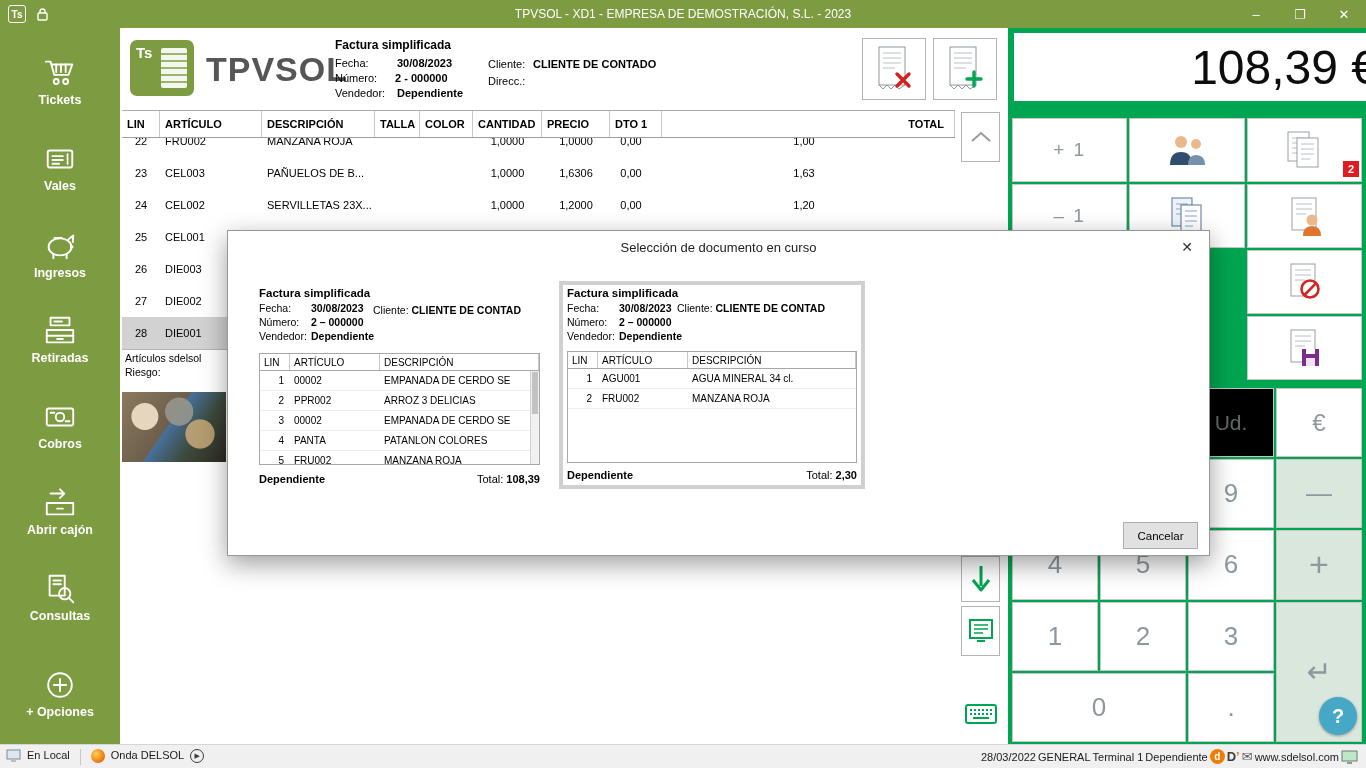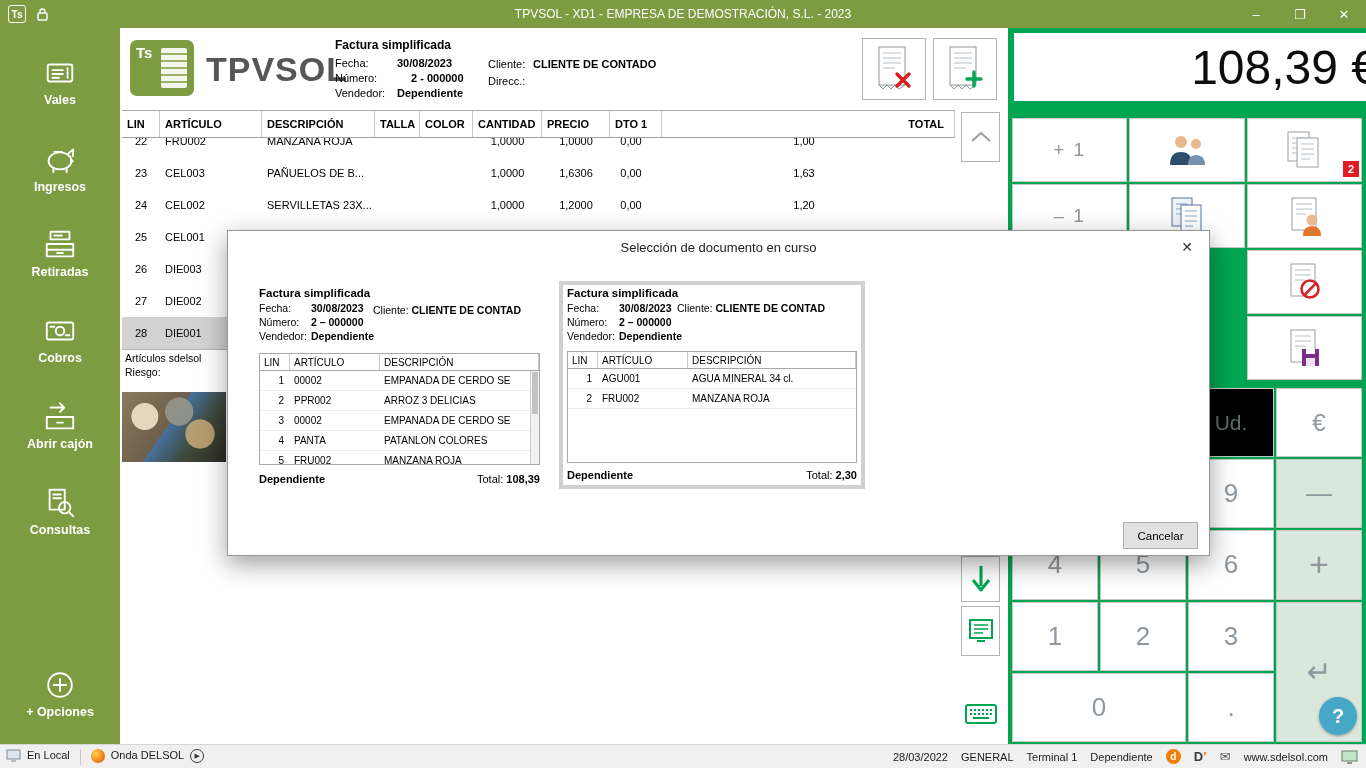--- a/index.html
+++ b/index.html
@@ -24,21 +24,21 @@
   
   #logo-badge { position:absolute; left:130px; top:40px; width:64px; height:56px; background:#7d9b41; border-radius:7px; }
   #logo-ts { position:absolute; left:6px; top:4px; color:#fff; font-weight:bold; font-size:15px; }
   #logo-receipt { position:absolute; right:7px; top:8px; width:26px; height:40px; background:#f4f7ef; border-radius:2px;
     background-image:repeating-linear-gradient(#f4f7ef 0 5px, #9cb468 5px 7px); }
   #brand { position:absolute; left:206px; top:50px; font-size:34px; font-weight:bold; color:#565656; letter-spacing:1px; }
   .hlabel { font-size:11px; color:#000; }
   .hvalue { font-size:11px; font-weight:bold; color:#000; }
   #doc-type { position:absolute; left:335px; top:38px; font-size:12px; font-weight:bold; }
   #fecha-l  { position:absolute; left:335px; top:57px; } #fecha-v  { position:absolute; left:397px; top:57px; }
-  #numero-l { position:absolute; left:335px; top:72px; } #numero-v { position:absolute; left:411px; top:72px; }
+  #numero-l { position:absolute; left:335px; top:72px; } #numero-v { position:absolute; left:395px; top:72px; }
   #vend-l   { position:absolute; left:335px; top:87px; } #vend-v   { position:absolute; left:397px; top:87px; }
   #cliente-l{ position:absolute; left:488px; top:58px; } #cliente-v{ position:absolute; left:533px; top:58px; }
   #direcc-l { position:absolute; left:488px; top:75px; }
   .hdr-btn { position:absolute; top:38px; width:64px; height:62px; background:#fff; border:1px solid #b3b3b3; display:flex; align-items:center; justify-content:center; }
   #btn-del-doc { left:862px; } #btn-new-doc { left:933px; }
 
   
   .gridcols { display:grid; grid-template-columns:38px 102px 113px 45px 53px 69px 68px 52px 1fr; }
   #grid-head { position:absolute; left:122px; top:110px; width:833px; height:28px; border-top:1px solid #ababab; border-bottom:1px solid #9f9f9f; background:#fff; }
   #grid-head .hc { font-size:11px; font-weight:bold; display:flex; align-items:center; padding-left:5px; border-right:1px solid #c9c9c9; }
@@ -114,21 +114,21 @@
   .dc-footer { position:absolute; left:0; right:0; bottom:2px; display:flex; justify-content:space-between; font-size:11px; }
   #card-1 .dc-footer { left:4px; right:4px; bottom:4px; }
   .dc-footer .fv { font-weight:bold; }
   .dc-footer .tv { font-weight:bold; }
   #modal-cancel { position:absolute; left:895px; top:291px; width:75px; height:27px; background:#e1e1e1; border:1px solid #adadad; font-size:11.5px; display:flex; align-items:center; justify-content:center; font-family:"Liberation Sans",sans-serif; }
 
   
   #statusbar { position:absolute; left:0; top:744px; width:1366px; height:24px; background:#f0f0f0; border-top:1px solid #d6d6d6; display:flex; align-items:center; font-size:11px; color:#1a1a1a; }
   #sb-left { display:flex; align-items:flex-start; gap:6px; padding-left:6px; }
   .sb-div { width:1px; height:16px; background:#c8c8c8; margin:0 4px; }
-  #sb-right { margin-left:auto; display:flex; align-items:center; gap:13px; padding-right:8px; }
+  #sb-right { margin-left:auto; display:flex; align-items:center; gap:2px; padding-right:8px; }
   .onda-circle { width:14px; height:14px; border-radius:50%; background:radial-gradient(circle at 35% 35%, #ffd24d, #f08019 60%, #d14b12); display:inline-block; }
   .play-circle { width:14px; height:14px; border-radius:50%; border:1.5px solid #3a3a3a; color:#3a3a3a; font-size:7px; display:inline-flex; align-items:center; justify-content:center; }
   .sdelsol-circle { width:15px; height:15px; border-radius:50%; background:#f07d00; color:#fff; font-size:10px; font-weight:bold; display:inline-flex; align-items:center; justify-content:center; }
   .d-logo { font-weight:bold; font-size:13px; color:#3c3c3c; }
   .d-logo i { color:#f07d00; font-style:normal; }
   .mail-glyph { font-size:13px; color:#5a5a5a; }
 </style>
 </head>
 <body>
 
@@ -144,20 +144,31 @@
     </span>
     <div id="tb-title">TPVSOL - XD1 - EMPRESA DE DEMOSTRACIÓN, S.L. - 2023</div>
     <div id="tb-controls">
       <div class="tb-btn">–</div>
       <div class="tb-btn">❐</div>
       <div class="tb-btn">✕</div>
     </div>
   </div>
 
   <div id="sidebar">
+    <div class="sb-item">
+      <span class="sb-icon">
+        <svg width="36" height="34" viewBox="0 0 36 36" fill="none" stroke="#fff" stroke-width="2" stroke-linecap="round" stroke-linejoin="round">
+            <path d="M3 6 h5 l4 14 h15 l4 -11 H9"></path>
+            <path d="M14 9 v8 M19 9 v8 M24 9 v8"></path>
+            <circle cx="14" cy="27" r="2.6"></circle>
+            <circle cx="24" cy="27" r="2.6"></circle>
+          </svg>
+      </span>
+      <span class="sb-lbl">Tickets</span>
+    </div>
     <div class="sb-item">
       <span class="sb-icon">
         <svg width="36" height="34" viewBox="0 0 36 36" fill="none" stroke="#fff" stroke-width="2" stroke-linecap="round" stroke-linejoin="round">
             <rect x="5" y="9" width="26" height="18" rx="2"></rect>
             <path d="M10 15 h11 M10 19 h11 M10 23 h7"></path>
             <path d="M26 13 v10" stroke-dasharray="2 2"></path>
           </svg>
       </span>
       <span class="sb-lbl">Vales</span>
     </div>

